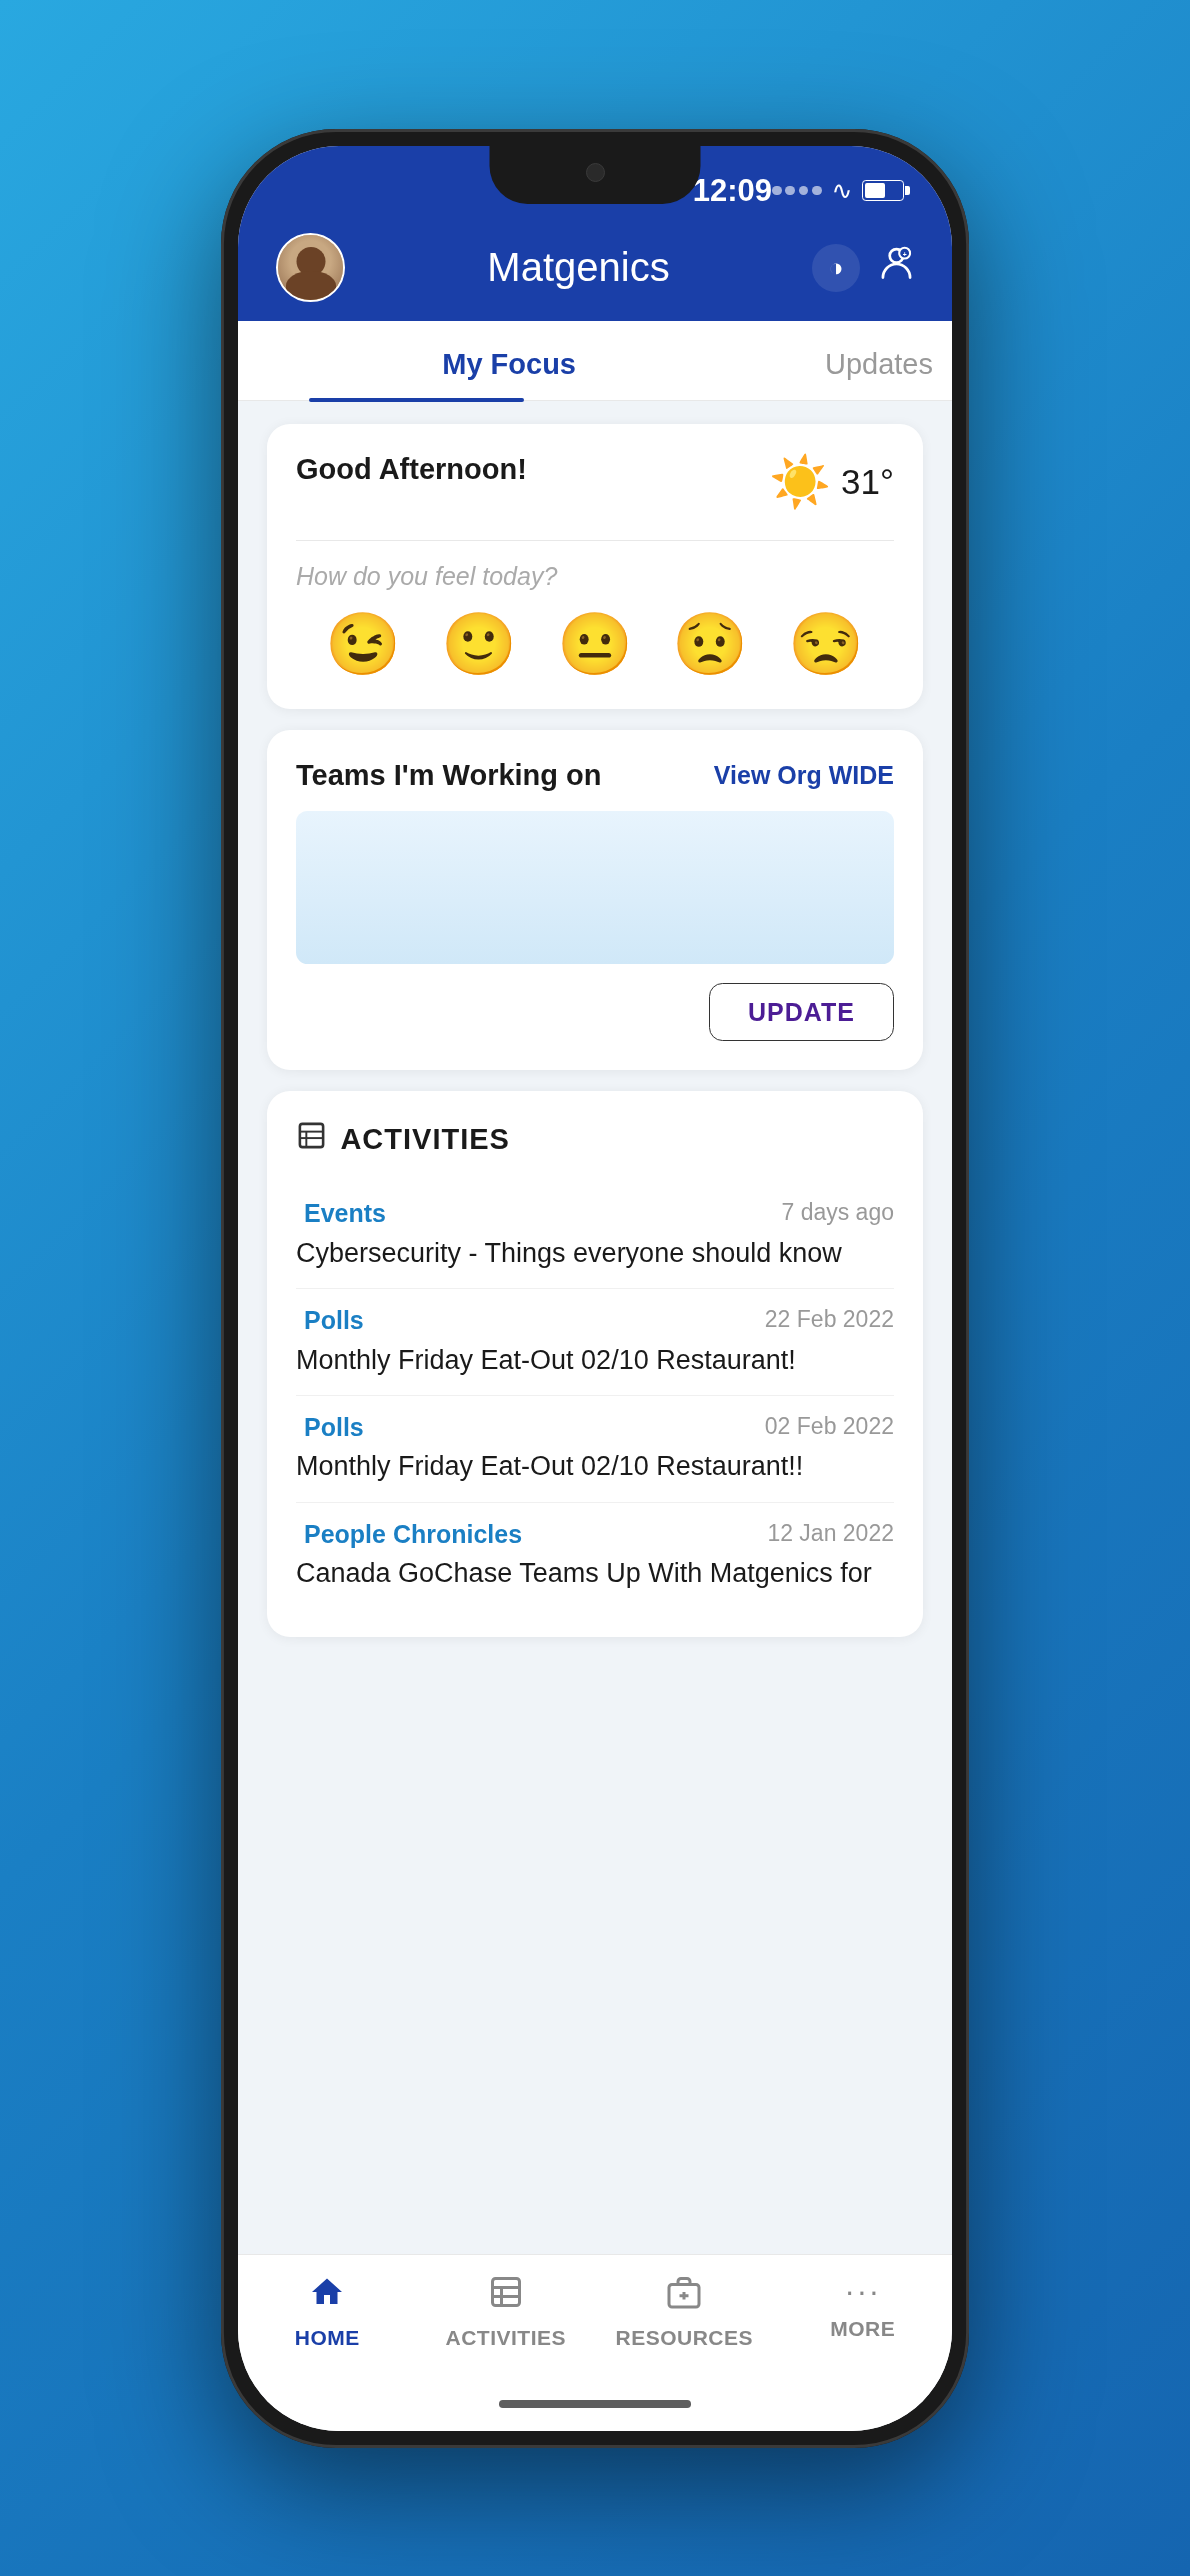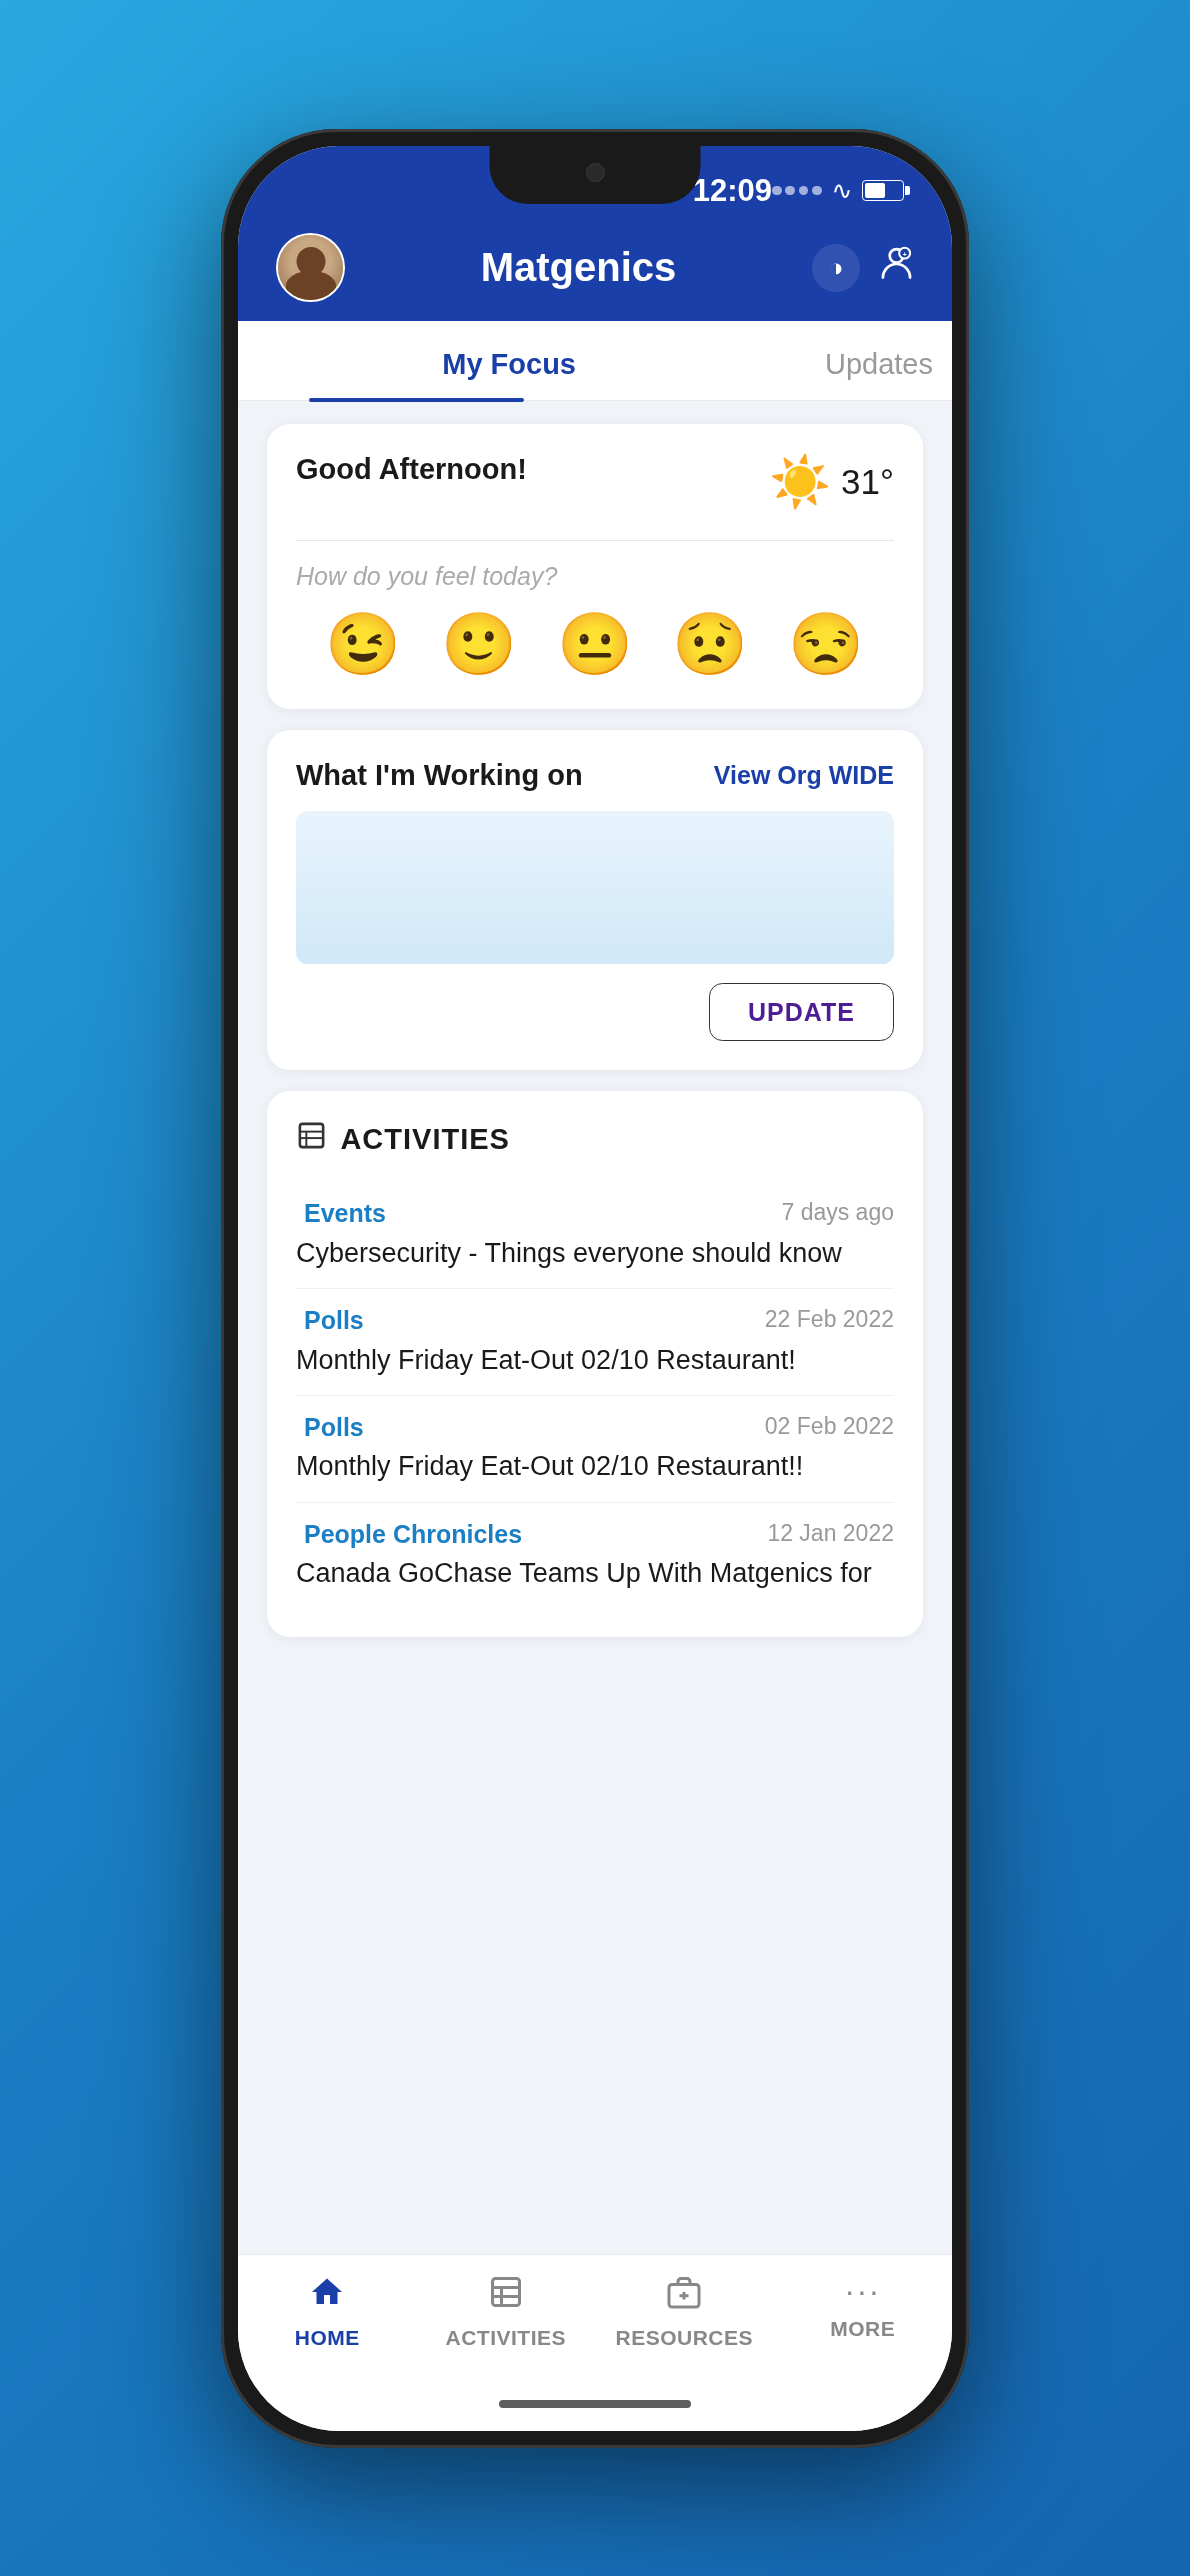--- a/index.html
+++ b/index.html
@@ -141,21 +141,21 @@
       position: absolute;
       bottom: 0; left: 50%;
       transform: translateX(-50%);
       width: 50px; height: 29px;
       background: #6b4226;
       border-radius: 50% 50% 0 0;
     }
     .header-title {
       color: white;
       font-size: 40px;
-      font-weight: 700;
+      font-weight: 400;
     }
     .header-icons {
       display: flex;
       align-items: center;
       gap: 19px;
     }
     .theme-toggle {
       width: 48px; height: 48px;
       background: rgba(255,255,255,0.1);
       border-radius: 50%;
@@ -477,21 +477,21 @@
           <span class="emoji">😉</span>
           <span class="emoji">🙂</span>
           <span class="emoji">😐</span>
           <span class="emoji">😟</span>
           <span class="emoji">😒</span>
         </div>
       </div>
 
       <div class="card">
         <div class="card-header-row">
-          <span class="card-title">What I'm Working on</span>
+          <span class="card-title">Teams I'm Working on</span>
           <span class="view-link">View Org WIDE</span>
         </div>
         <div class="work-area"></div>
         <div class="update-btn">
           <button class="btn-update">UPDATE</button>
         </div>
       </div>
 
       <div class="card">
         <div class="activities-header">

